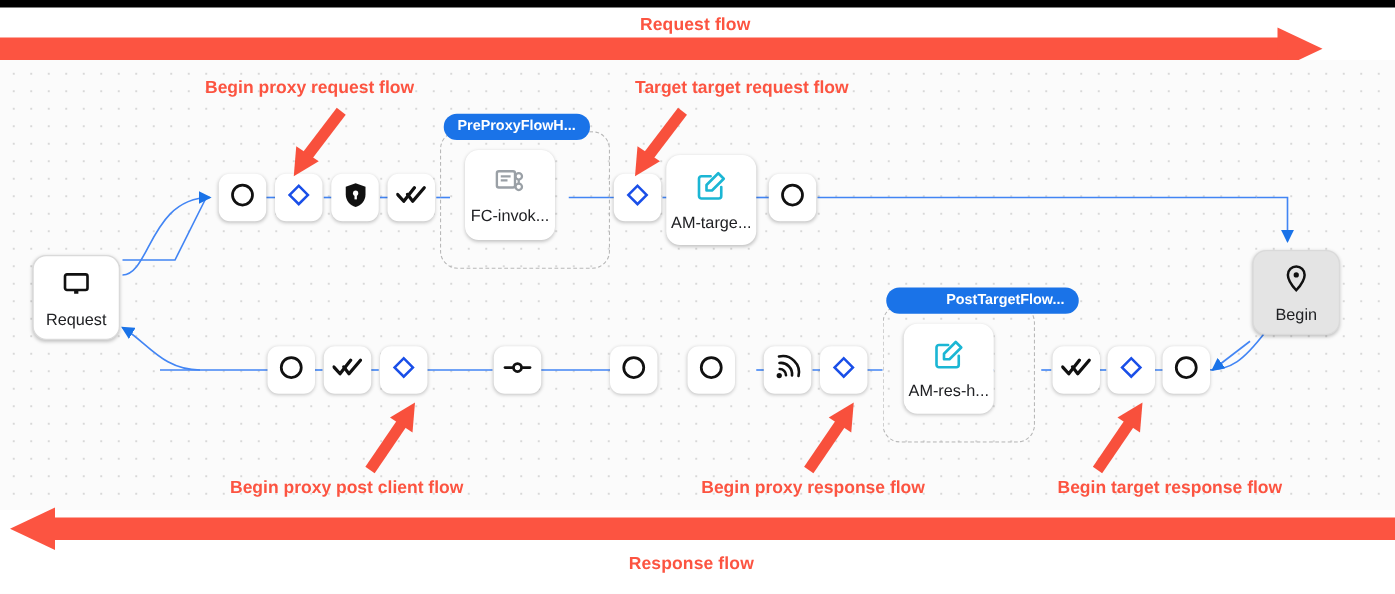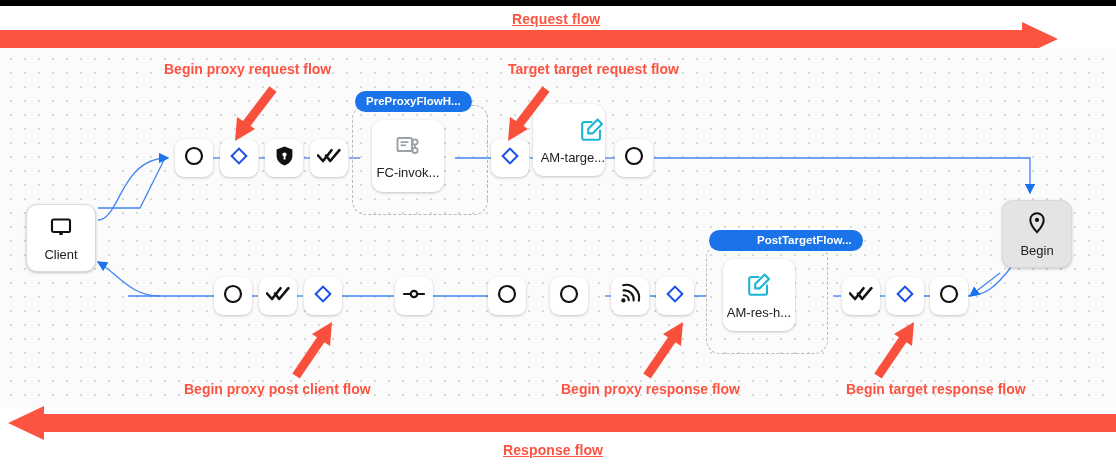--- a/index.html
+++ b/index.html
@@ -16,21 +16,21 @@
   #canvas{
     position:absolute;left:0;top:48px;width:1116px;height:360px;
     background-color:#fbfbfb;
     background-image:radial-gradient(#d8d8d8 1px, transparent 1px);
     background-size:14px 14px;background-position:4px 4px;
   }
 
   
   .banner-label{
     position:absolute;color:#fc5441;font-weight:bold;font-size:14px;
-    letter-spacing:.1px;white-space:nowrap;text-decoration:underline;
+    letter-spacing:.1px;white-space:nowrap;
   }
   #request-bar{
     position:absolute;left:0;top:30px;width:1030px;height:18px;background:#fc5441;
   }
   #request-head{
     position:absolute;left:1022px;top:22px;width:0;height:0;
     border-top:17px solid transparent;border-bottom:17px solid transparent;
     border-left:36px solid #fc5441;
   }
   #request-label{left:512px;top:11px;}
@@ -140,21 +140,21 @@
     </g>
   </svg>
 
   <div class="node endpoint" style="left:26px;top:156px;">
     <span class="ico">
       <svg width="24" height="24" viewBox="0 0 24 24">
         <rect x="3" y="4.5" width="18" height="12.5" rx="1.6" fill="none" stroke="#111" stroke-width="2.1"></rect>
         <rect x="10.3" y="17" width="3.4" height="3" fill="#111"></rect>
       </svg>
     </span>
-    <span class="node-label">Client</span>
+    <span class="node-label">Request</span>
   </div>
 
   <div class="node endpoint grey" style="left:1002px;top:152px;">
     <span class="ico">
       <svg width="22" height="24" viewBox="0 0 22 24">
         <path d="M11 2.2c-3.7 0-6.7 3-6.7 6.7 0 4.9 6.7 12.3 6.7 12.3s6.7-7.4 6.7-12.3c0-3.7-3-6.7-6.7-6.7z" fill="none" stroke="#111" stroke-width="2"></path>
         <circle cx="11" cy="8.9" r="2.1" fill="#111"></circle>
       </svg>
     </span>
     <span class="node-label">Begin</span>
@@ -216,21 +216,21 @@
         <line x1="5.6" y1="8.1" x2="13.5" y2="8.1" stroke="#9aa0a6" stroke-width="1.7"></line>
         <line x1="5.6" y1="11.3" x2="11" y2="11.3" stroke="#9aa0a6" stroke-width="1.7"></line>
         <circle cx="20" cy="8" r="2.6" fill="none" stroke="#9aa0a6" stroke-width="1.8"></circle>
         <circle cx="20" cy="16.4" r="2.6" fill="none" stroke="#9aa0a6" stroke-width="1.8"></circle>
         <line x1="20" y1="10.6" x2="20" y2="13.8" stroke="#9aa0a6" stroke-width="1.8"></line>
       </svg>
     </span>
     <span class="node-label">FC-invok...</span>
   </div>
 
-  <div class="node policy" style="left:533px;top:56px;align-items:flex-end;">
+  <div class="node policy" style="left:533px;top:76px;">
     <span class="ico">
       <svg width="26" height="26" viewBox="0 0 26 26">
         <path d="M21 13.6v7.2a2 2 0 0 1-2 2H5.2a2 2 0 0 1-2-2V7a2 2 0 0 1 2-2h7.3" fill="none" stroke="#1bb6d4" stroke-width="2.1" stroke-linecap="round"></path>
         <path d="M18.6 2.6 23 7 13.6 16.4 9.2 16.4 9.2 12z" fill="none" stroke="#1bb6d4" stroke-width="2.1" stroke-linejoin="round"></path>
       </svg>
     </span>
     <span class="node-label">AM-targe...</span>
   </div>
 
   <div class="node small" style="left:214px;top:229px;">

